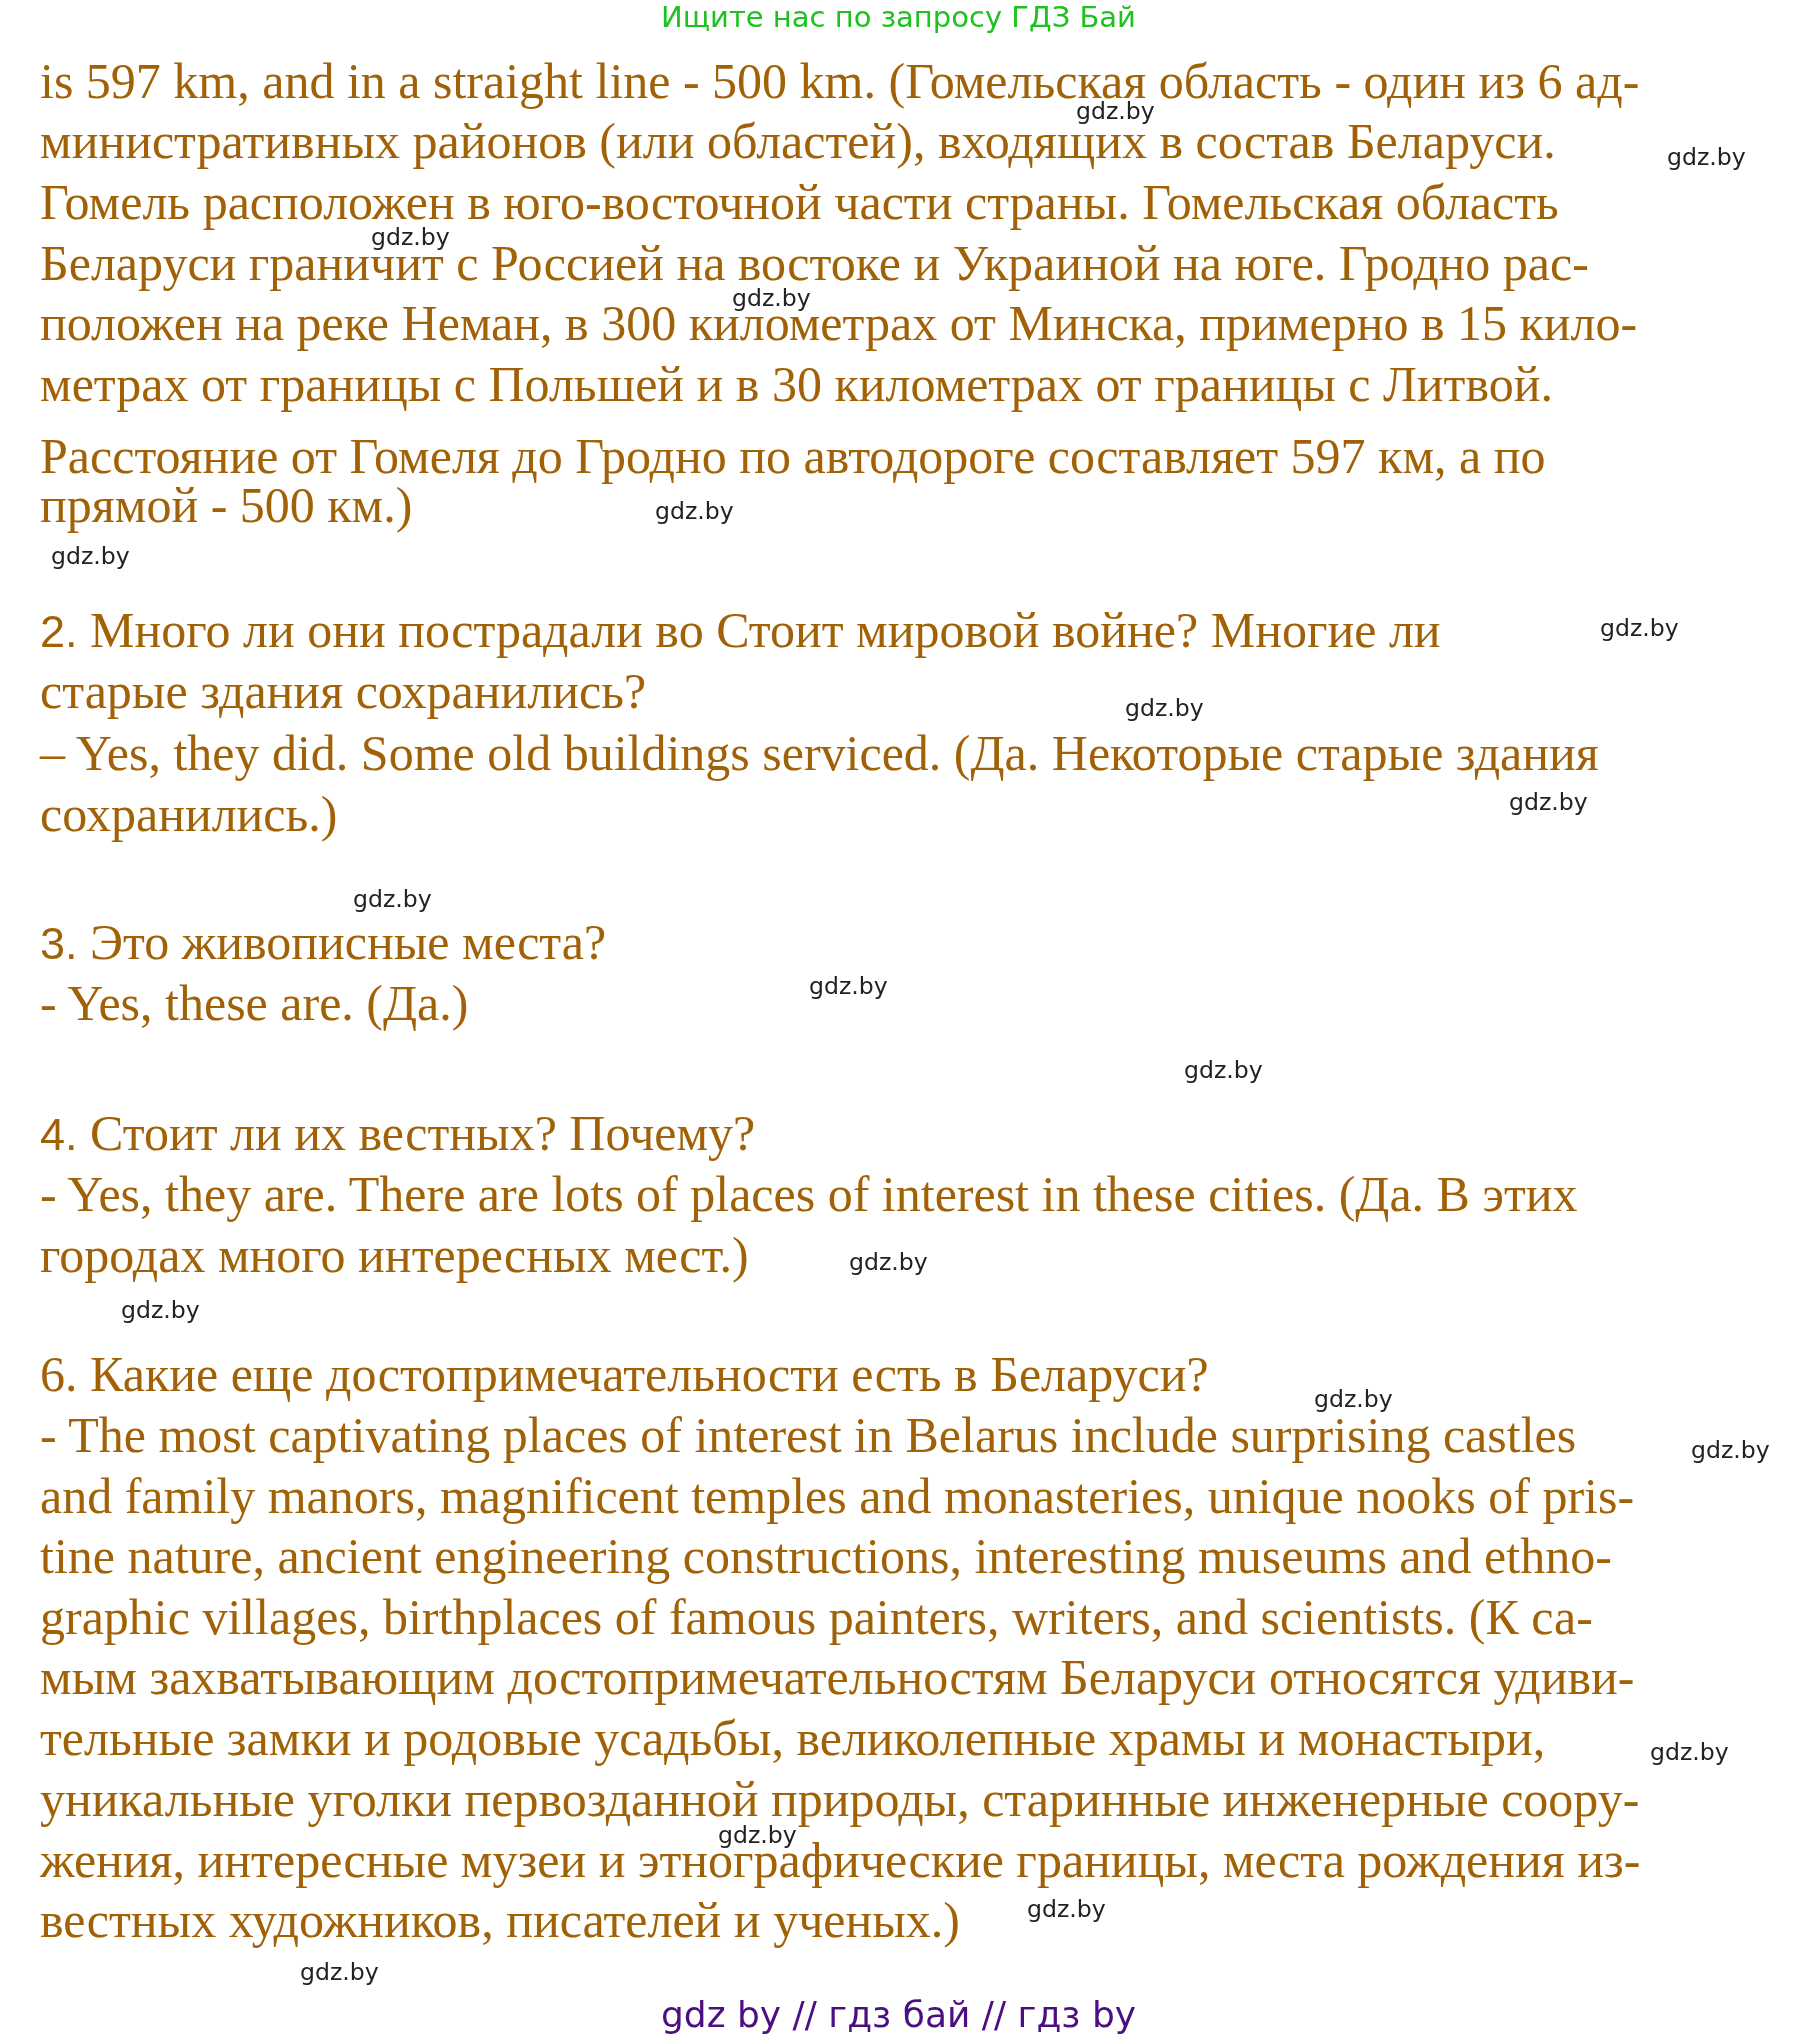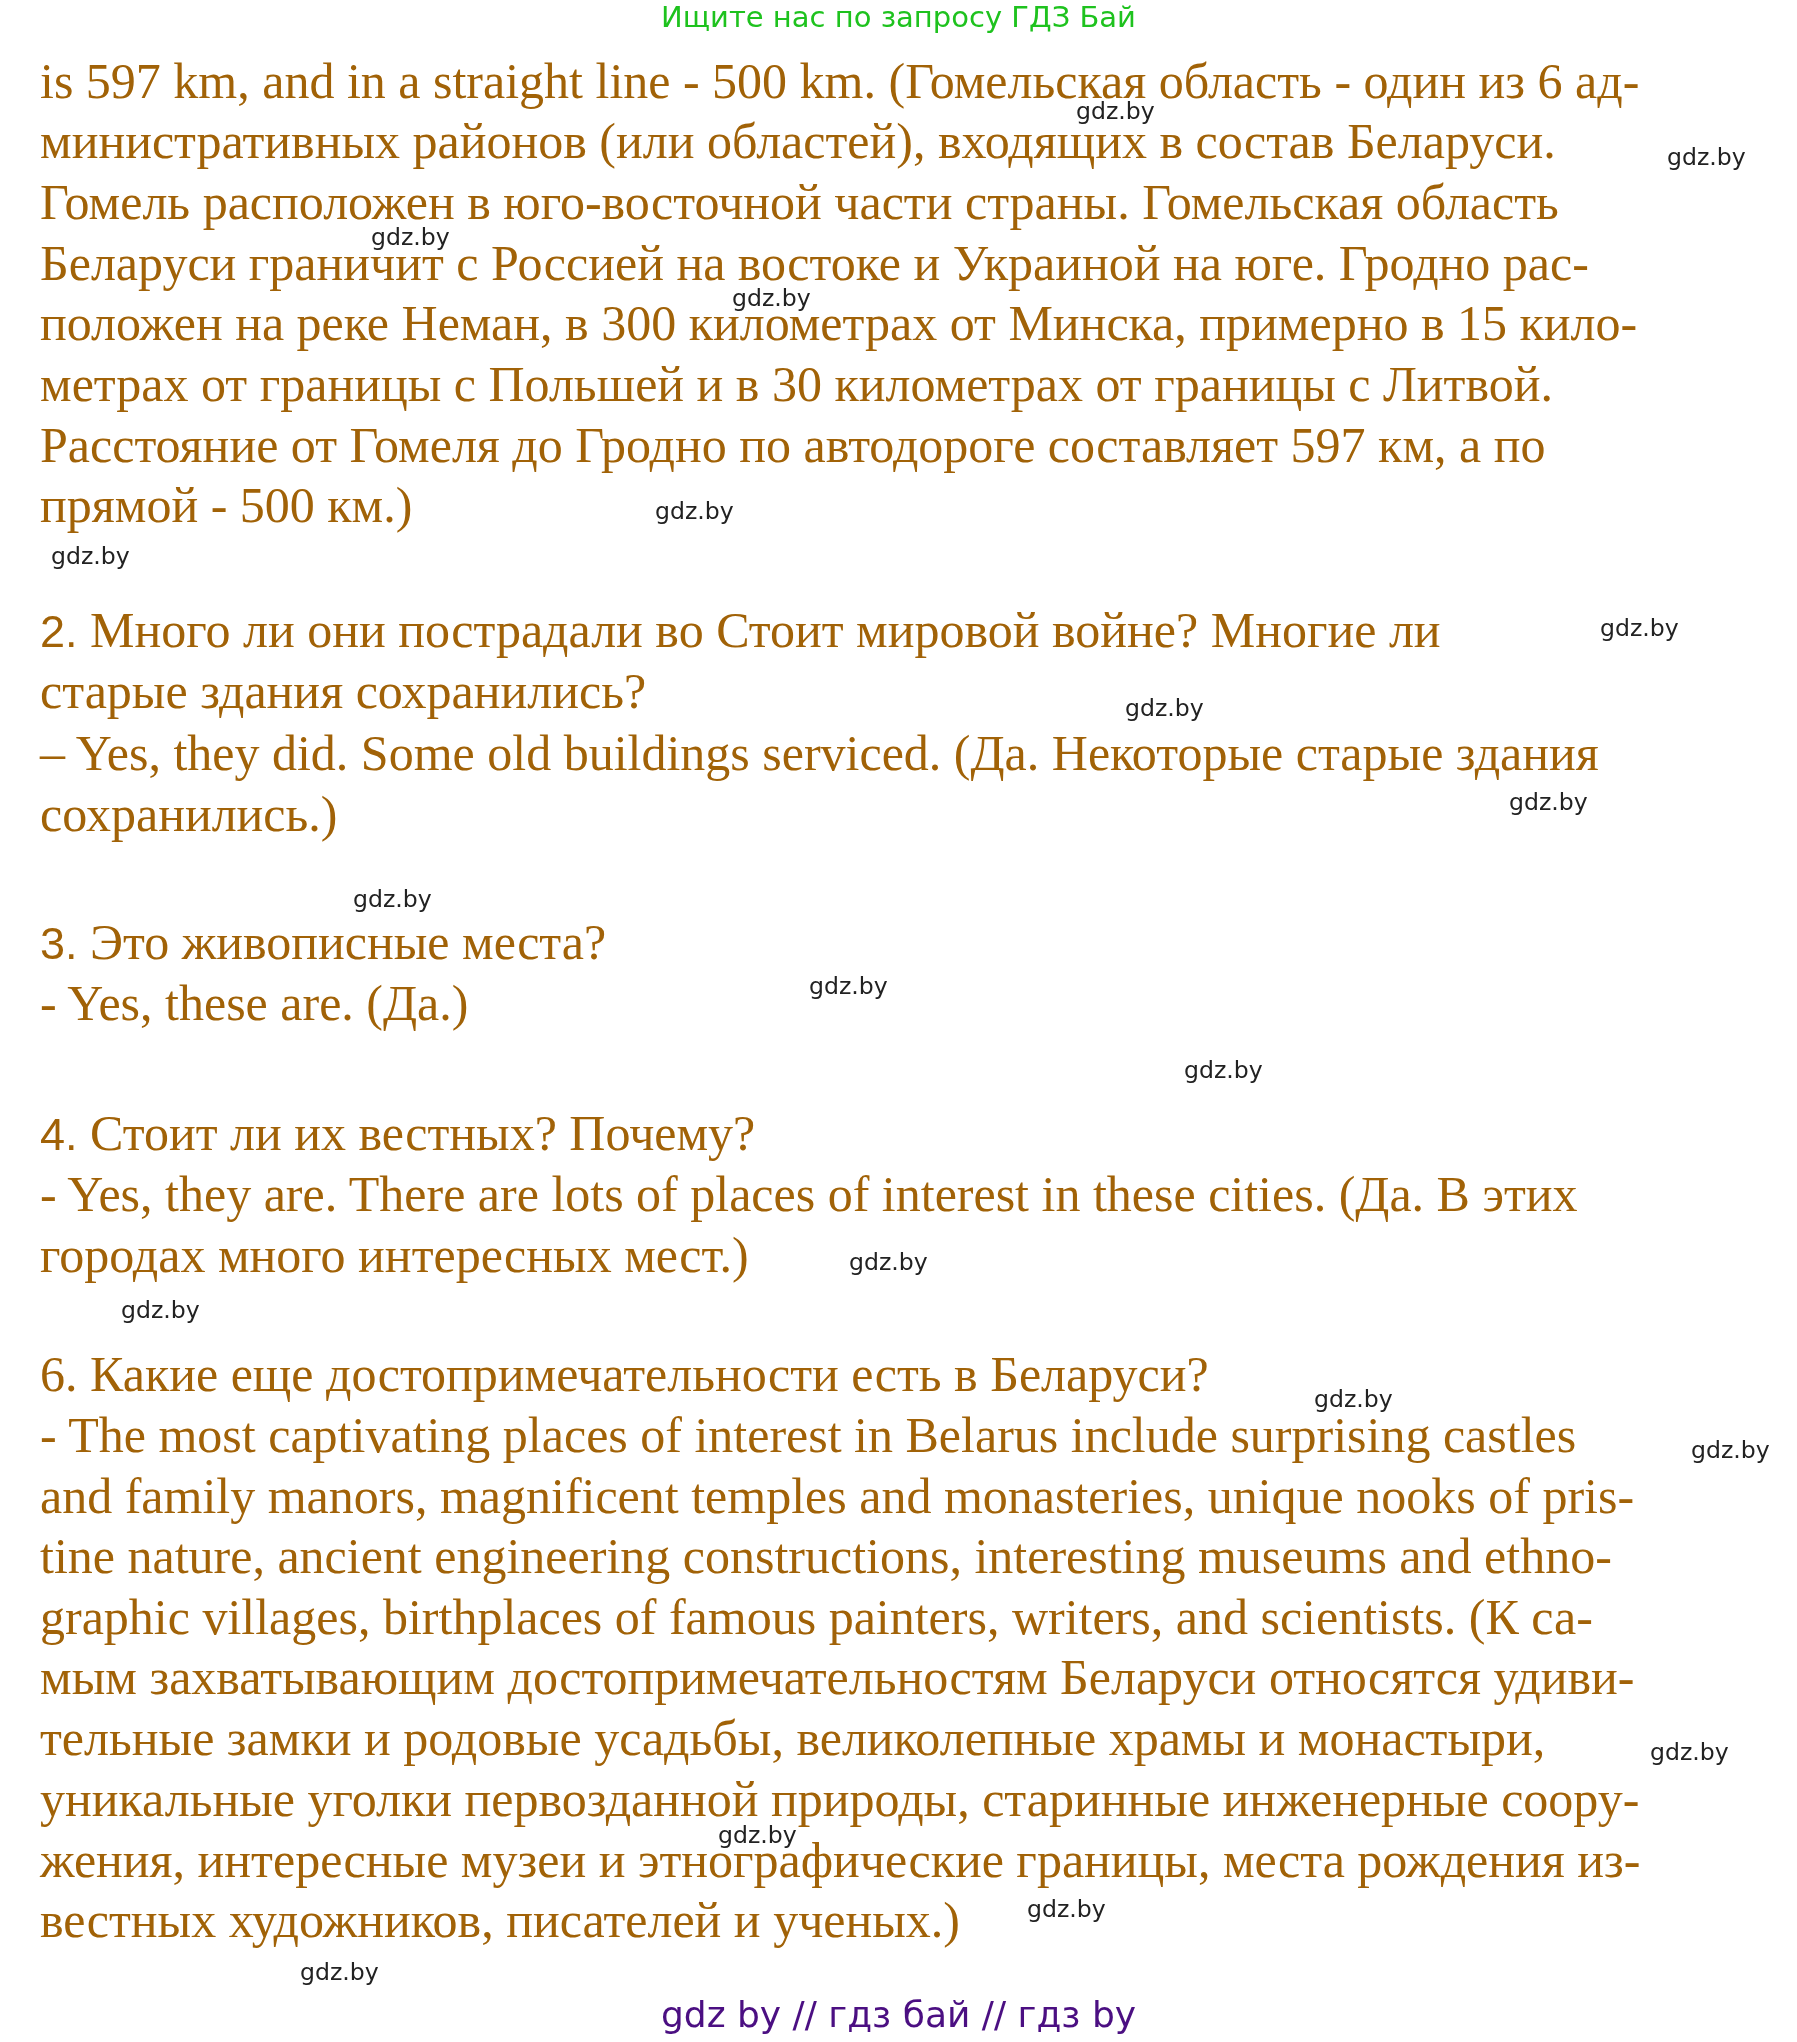--- a/index.html
+++ b/index.html
@@ -17,21 +17,21 @@
 <body>
 
 <div class="header">Ищите нас по запросу ГДЗ Бай</div>
 
 <div class="line" style="top:51px">is 597 km, and in a straight line - 500 km. (Гомельская область - один из 6 ад-</div>
 <div class="line" style="top:111px">министративных районов (или областей), входящих в состав Беларуси.</div>
 <div class="line" style="top:172px">Гомель расположен в юго-восточной части страны. Гомельская область</div>
 <div class="line" style="top:233px">Беларуси граничит с Россией на востоке и Украиной на юге. Гродно рас-</div>
 <div class="line" style="top:293px">положен на реке Неман, в 300 километрах от Минска, примерно в 15 кило-</div>
 <div class="line" style="top:354px">метрах от границы с Польшей и в 30 километрах от границы с Литвой.</div>
-<div class="line" style="top:415px">Расстояние от Гомеля до Гродно по автодороге составляет 597 км, а по</div>
+<div class="line" style="top:426px">Расстояние от Гомеля до Гродно по автодороге составляет 597 км, а по</div>
 <div class="line" style="top:475px">прямой - 500 км.)</div>
 
 <div class="line" style="top:600px">
   <span class="num">2.</span>
   <span>Много ли они пострадали во Стоит мировой войне? Многие ли</span>
 </div>
 <div class="line" style="top:661px">старые здания сохранились?</div>
 <div class="line" style="top:723px">– Yes, they did. Some old buildings serviced. (Да. Некоторые старые здания</div>
 <div class="line" style="top:784px">сохранились.)</div>
 

